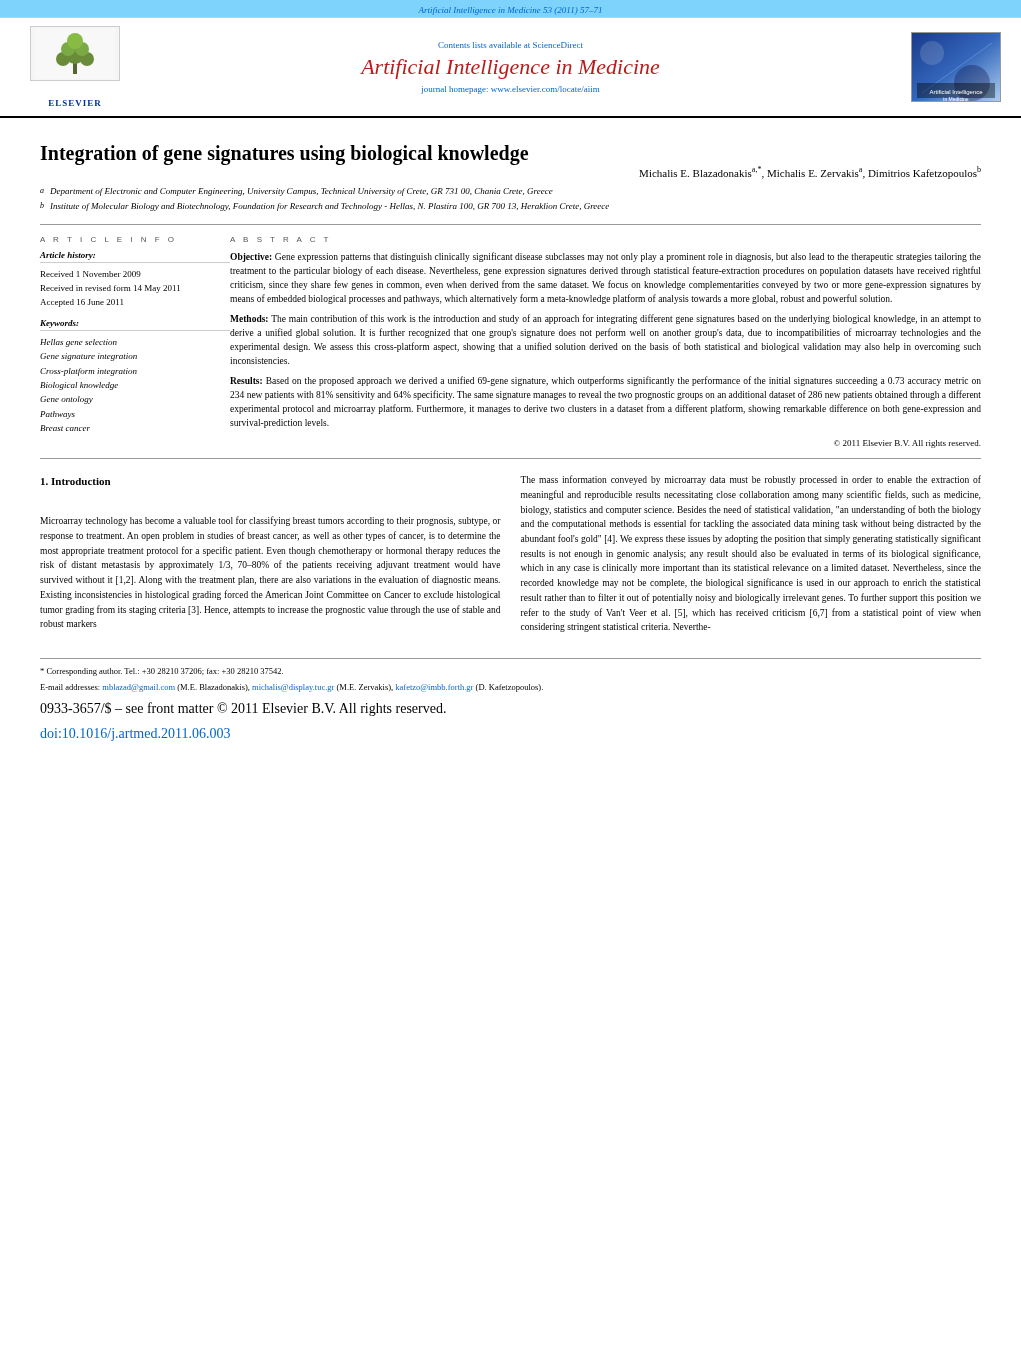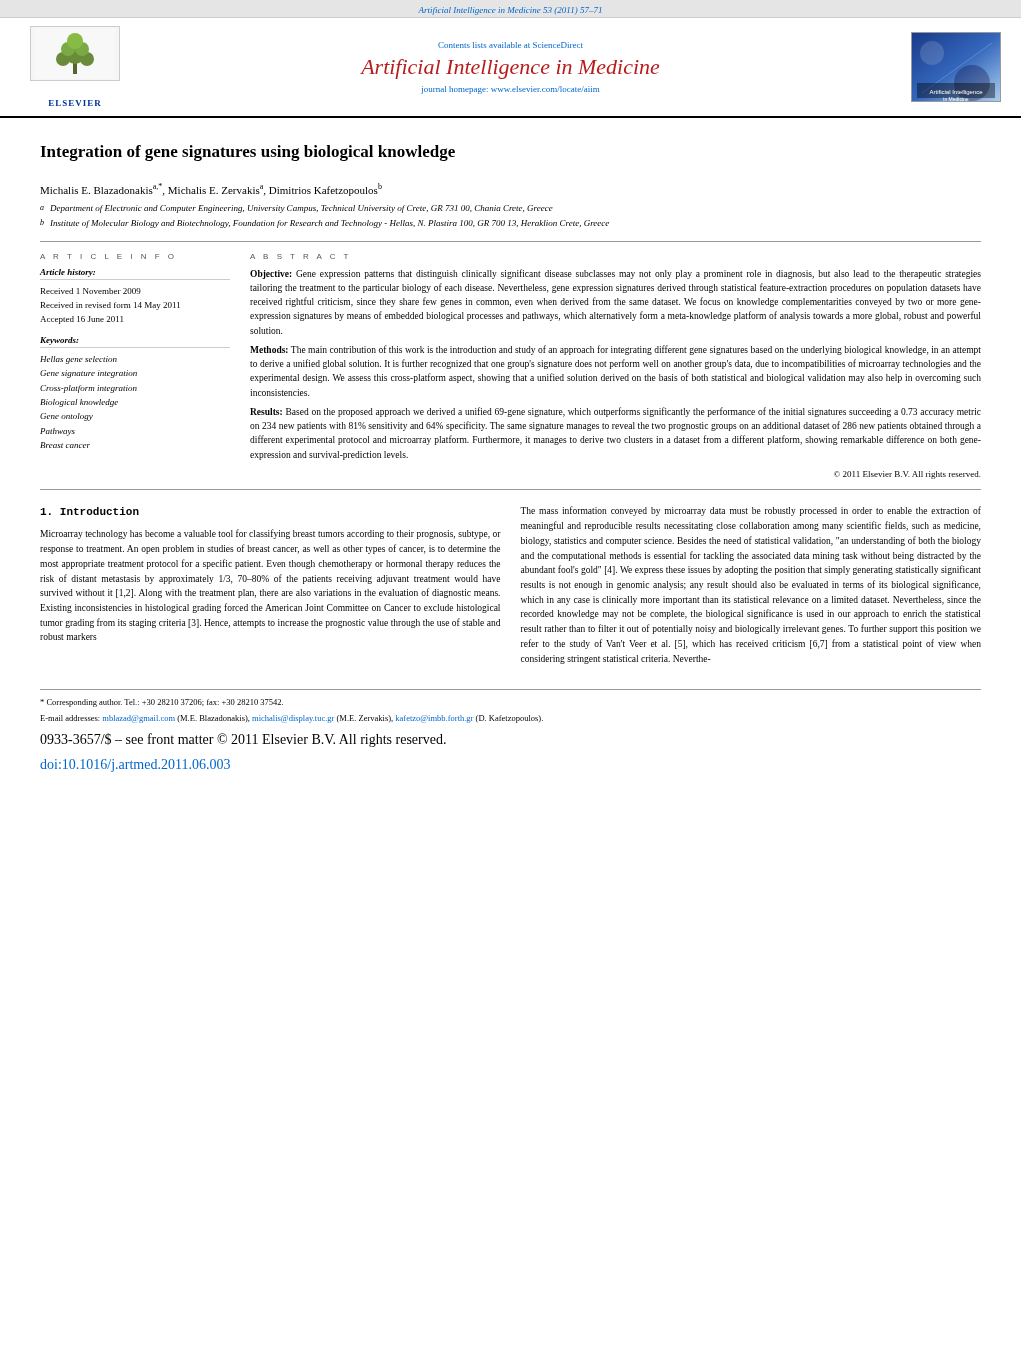--- a/index.html
+++ b/index.html
@@ -13,21 +13,21 @@
     }
 
     .page-wrapper {
       width: 1021px;
       background: #fff;
       padding: 0;
     }
 
     
     .top-bar {
-      background: #e5e5e5;
+      background: #7dd3fc;
       text-align: center;
       padding: 4px 0 2px;
       border-bottom: 1px solid #ccc;
     }
     .top-bar .journal-ref {
       color: #0066cc;
       font-size: 9px;
       font-style: italic;
     }
 
@@ -119,30 +119,31 @@
         radial-gradient(circle at 30% 40%, rgba(255,255,255,0.3) 0%, transparent 40%),
         radial-gradient(circle at 70% 70%, rgba(0,0,80,0.4) 0%, transparent 50%);
     }
 
     
     .article-content {
       padding: 10px 40px 10px 40px;
     }
 
     .article-title {
-      font-size: 17px;
+      font-size: 20px;
       font-weight: bold;
       color: #000;
-      margin: 14px 0 20px 0;
+      margin: 14px 0 0 0;
       font-family: 'Times New Roman', serif;
     }
 
     .authors {
       font-size: 11px;
       margin-bottom: 4px;
+      text-align: right;
     }
     .author-name {
       color: #000;
     }
     .author-sup {
       font-size: 8px;
       vertical-align: super;
       color: #000;
     }
     .affiliations {
@@ -165,21 +166,20 @@
 
     .separator-line {
       border: none;
       border-top: 1px solid #999;
       margin: 8px 0;
     }
 
     
     .two-column {
       display: flex;
-      gap: 20px;
       margin-top: 10px;
     }
     .article-info-col {
       width: 190px;
       min-width: 190px;
     }
     .abstract-col {
       flex: 1;
     }
 
@@ -243,22 +243,21 @@
       line-height: 1.55;
       text-align: justify;
     }
     .body-col {
       flex: 1;
     }
 
     .section-title {
       font-size: 11px;
       font-weight: bold;
-      margin-bottom: 6px;
-      font-family: Liberation Mono, monospace;
+      margin-bottom: 24px;
     }
     .body-para {
       margin-bottom: 7px;
       text-indent: 0;
     }
 
     .footnote-area {
       border-top: 1px solid #999;
       margin-top: 16px;
       padding-top: 6px;

